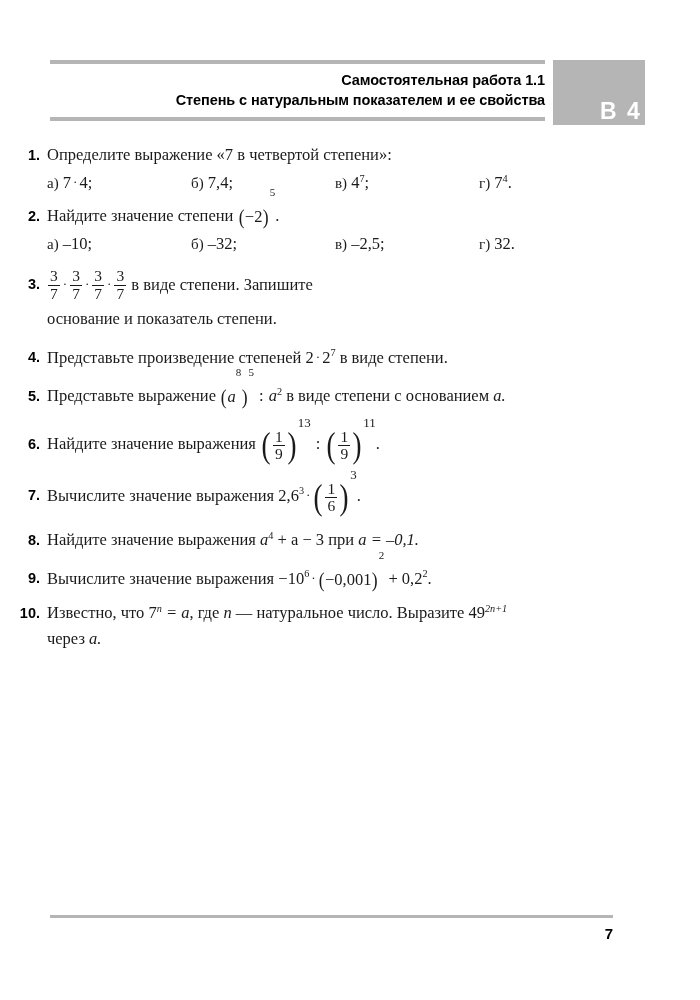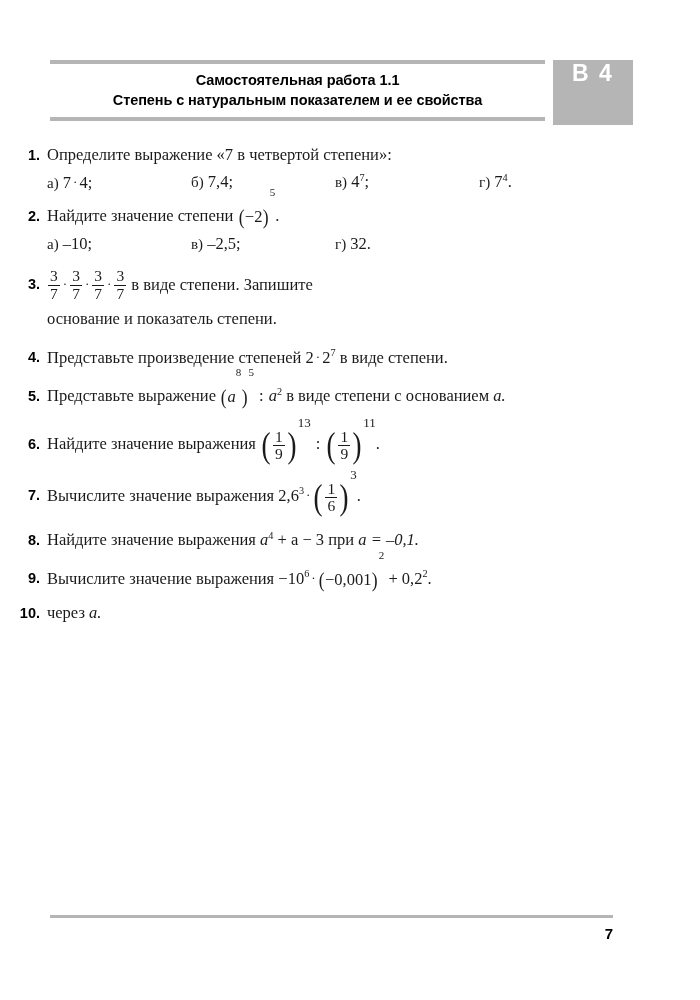--- a/index.html
+++ b/index.html
@@ -49,31 +49,33 @@
     text-align: center;
     background: #fff;
   }
   .hdr-title-line {
     font-family: "Liberation Sans", sans-serif;
     font-weight: bold;
     font-size: 14.5px;
     line-height: 20px;
     color: #000;
     letter-spacing: -0.1px;
+    text-align: right;
   }
   .hdr-badge {
     position: absolute;
     left: 503px;
     top: -4px;
-    width: 80px;
+    width: 48px;
     height: 65px;
     background: #b5b5b5;
     display: flex;
-    align-items: flex-start;
+    align-items: flex-end;
     justify-content: center;
+    padding-left: 44px;
   }
   .hdr-badge-text {
     font-family: "Liberation Sans", sans-serif;
     font-weight: bold;
     font-size: 23px;
     color: #ffffff;
     letter-spacing: 2px;
   }
 
   
@@ -108,20 +110,21 @@
     font-size: 16.5px;
     line-height: 26px;
     white-space: nowrap;
   }
 
   .opts {
     display: flex;
     font-size: 16.5px;
     line-height: 26px;
     margin-top: 1px;
+    align-items: flex-end;
   }
   .opt {
     width: 144px;
     white-space: nowrap;
   }
   .opt .lbl { font-size: 15px; }
 
   
   .m { font-style: italic; }
   sup {
@@ -252,20 +255,21 @@
 
     <div class="task">
       <div class="task-num">2.</div>
       <div class="task-body">
         <div class="task-line">
           <span>Найдите значение степени</span>
           <span class="pgroup tall-grp"><span class="paren-sm">(</span><span>−2</span><span class="paren-sm">)</span><sup>5</sup></span>.
         </div>
         <div class="opts">
           <div class="opt"><span class="lbl">а)</span> <span>–10;</span></div>
+          <div class="opt"><span class="lbl">б)</span> <span>–32;</span></div>
           <div class="opt"><span class="lbl">в)</span> <span>–2,5;</span></div>
           <div class="opt"><span class="lbl">г)</span> <span>32.</span></div>
         </div>
       </div>
     </div>
 
     <div class="task" style="margin-top:10px;">
       <div class="task-num" style="line-height:34px;">3.</div>
       <div class="task-body">
         <div class="task-line" style="line-height:34px;">
@@ -335,20 +339,26 @@
         <div class="task-line">
           <span>Вычислите значение выражения</span>
           <span>−10</span><sup>6</sup><span class="mdot">·</span><span class="pgroup tall-grp"><span class="paren-sm">(</span><span>−0,001</span><span class="paren-sm">)</span><sup>2</sup></span> + <span>0,2</span><sup>2</sup><span>.</span>
         </div>
       </div>
     </div>
 
     <div class="task" style="margin-top:4px;">
       <div class="task-num">10.</div>
       <div class="task-body">
+        <div class="task-line">
+          <span>Известно, что</span>
+          <span>7</span><sup class="m">n</sup> <span class="m">= a</span><span>, где</span>
+          <span class="m">n</span> <span>— натуральное число. Выразите</span>
+          <span>49</span><sup class="m">2n+1</sup>
+        </div>
         <div class="task-line">
           <span>через</span> <span class="m">a.</span>
         </div>
       </div>
     </div>
 
   </div>
 
   <div class="footer">
     <div class="ftr-rule"></div>

